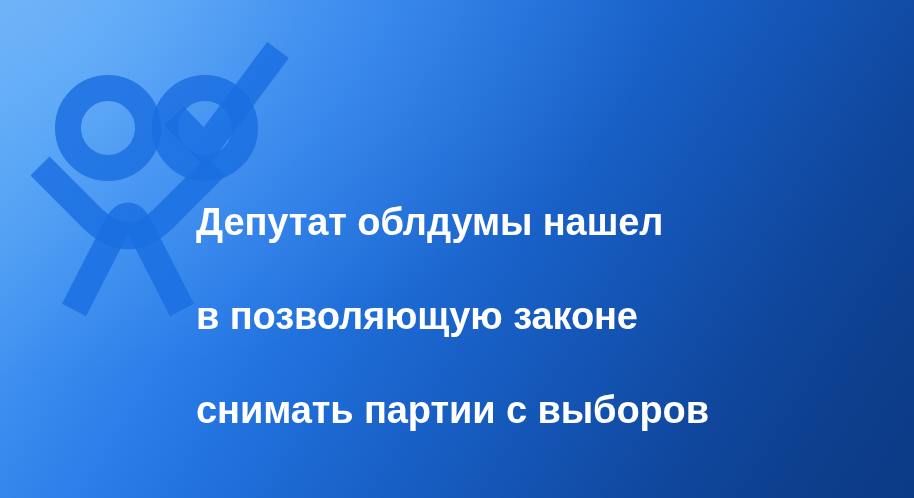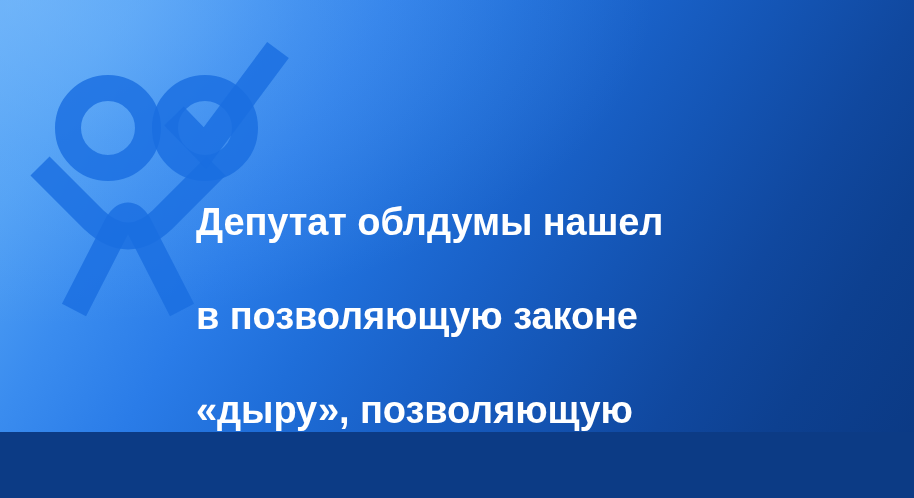--- a/index.html
+++ b/index.html
@@ -5,21 +5,21 @@
 <style>
   html, body {
     margin: 0;
     padding: 0;
     background: #0c3b85;
   }
 
   #card {
     position: relative;
     width: 914px;
-    height: 432px;
+    height: 498px;
     overflow: hidden;
     font-family: "Liberation Sans", "DejaVu Sans", sans-serif;
     -webkit-font-smoothing: antialiased;
   }
 
   
   .bg-gradient {
     position: absolute;
     inset: 0;
     background:
@@ -92,17 +92,16 @@
         <path d="M 46 272 L 90 186 Q 100 170 110 186 L 154 272" stroke-width="27" stroke-linejoin="miter"></path>
       </g>
 
       <path d="M 146 78 L 177 110 L 250 12" fill="none" stroke="#1a6ee0" stroke-opacity="0.82" stroke-width="27" stroke-linecap="butt" stroke-linejoin="miter"></path>
     </svg>
   </div>
 
   <div class="headline">
     <span class="headline-line">Депутат облдумы нашел</span>
     <span class="headline-line">в позволяющую законе</span>
-    <span class="headline-line">«дыру», позволяющую</span>
     <span class="headline-line">снимать партии с выборов</span>
   </div>
 
 </div>
 
 </body></html>

